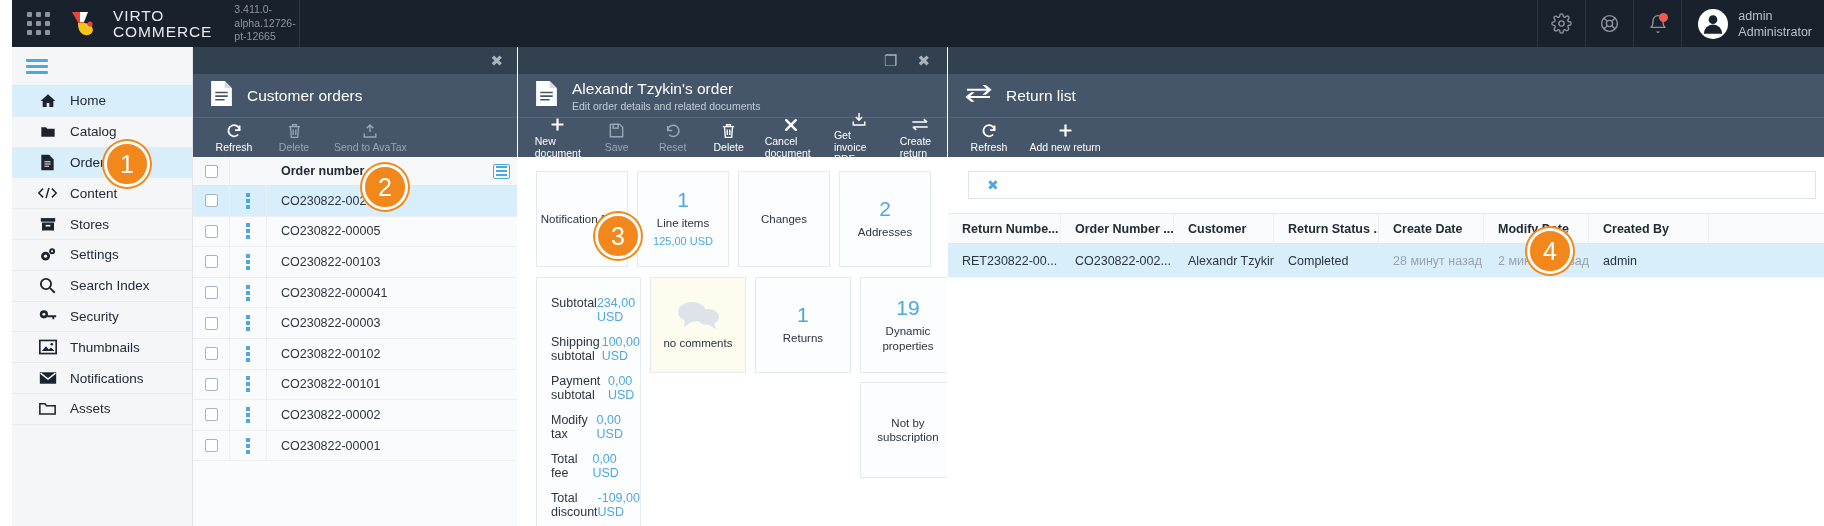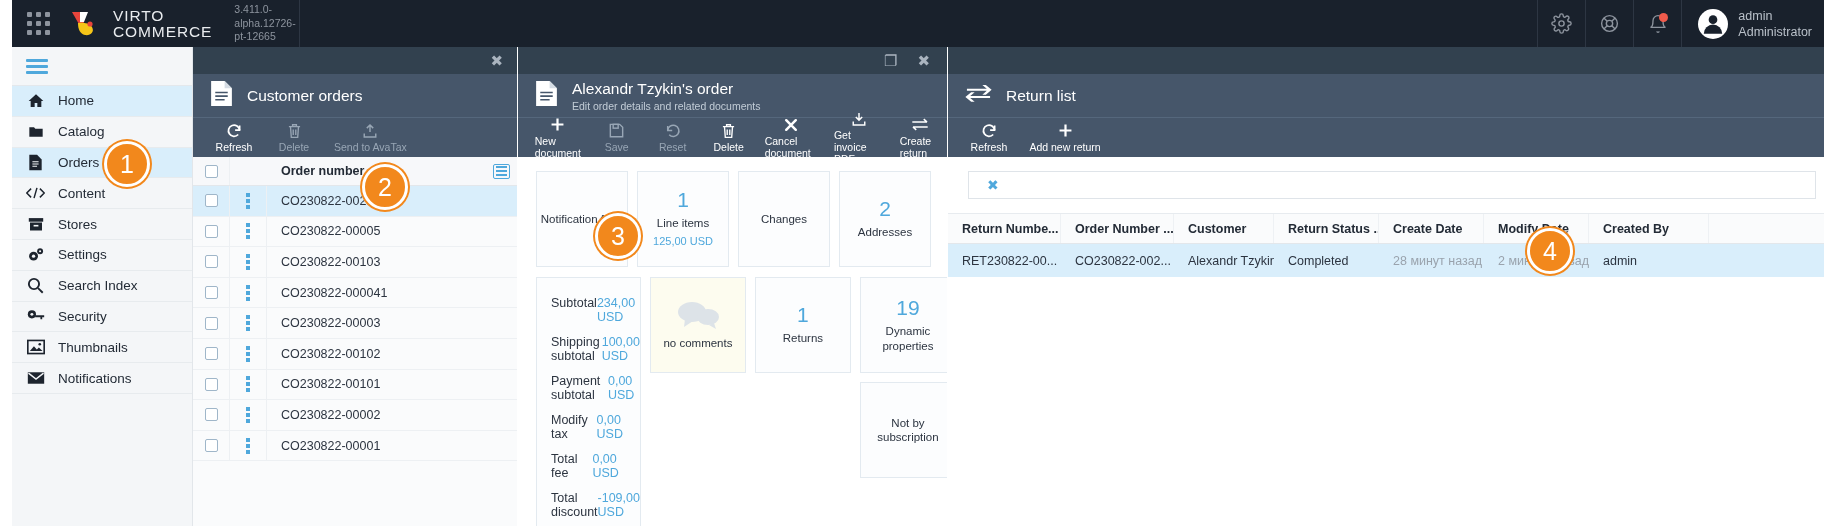--- a/index.html
+++ b/index.html
@@ -59,21 +59,21 @@
   }
   .ham-row {
     height: 39px; display: flex; align-items: center; padding-left: 14px;
     border-bottom: 1px solid #e4e8ec; background: #f4f6f8;
   }
   .ham { width: 22px; }
   .ham i { display: block; height: 3px; background: #4fa8dc; margin-bottom: 3px; border-radius: 1px; }
   .ham i:last-child { margin-bottom: 0; }
   .nav-item {
     height: 30.8px; display: flex; align-items: center; gap: 12px;
-    padding-left: 13px; border-bottom: 1px solid #e7ebee;
+    padding-left: 25px; border-bottom: 1px solid #e7ebee;
     font-size: 13.5px; color: #232b36; cursor: pointer; position: relative;
   }
   .nav-item.active { background: #d9eefb; }
   .nav-ico { width: 21px; display: flex; align-items: center; justify-content: center; color: #1d242e; }
 
   
   .blade-orders {
     position: absolute; left: 181px; top: 47px; width: 324px; height: 479px;
     background: #fafbfc;
   }
@@ -357,20 +357,28 @@
     </div>
     <div class="nav-item">
       <span class="nav-ico">
         <svg width="18" height="14" viewBox="0 0 22 16" fill="#1d242e">
           <path d="M1 1h20v14H1z"></path>
             <path d="M1.8 2L11 9.2 20.2 2" stroke="#f4f6f8" stroke-width="1.8" fill="none"></path>
         </svg>
       </span>
       <span>Notifications</span>
     </div>
+    <div class="nav-item">
+      <span class="nav-ico">
+        <svg width="17" height="15" viewBox="0 0 20 17" fill="none" stroke="#1d242e" stroke-width="1.8">
+          <path d="M1 3h6l1.8 2.2H19V15H1z"></path>
+        </svg>
+      </span>
+      <span>Assets</span>
+    </div>
   </div>
 
   <div class="blade-orders">
     <div class="blade-topstrip">
       <span class="strip-btn">✖</span>
     </div>
     <div class="blade-header">
       <span class="doc-ico">
         <svg width="23" height="27" viewBox="0 0 22 26" fill="#ffffff">
           <path d="M1 1h13l7 7v17H1z"></path>

